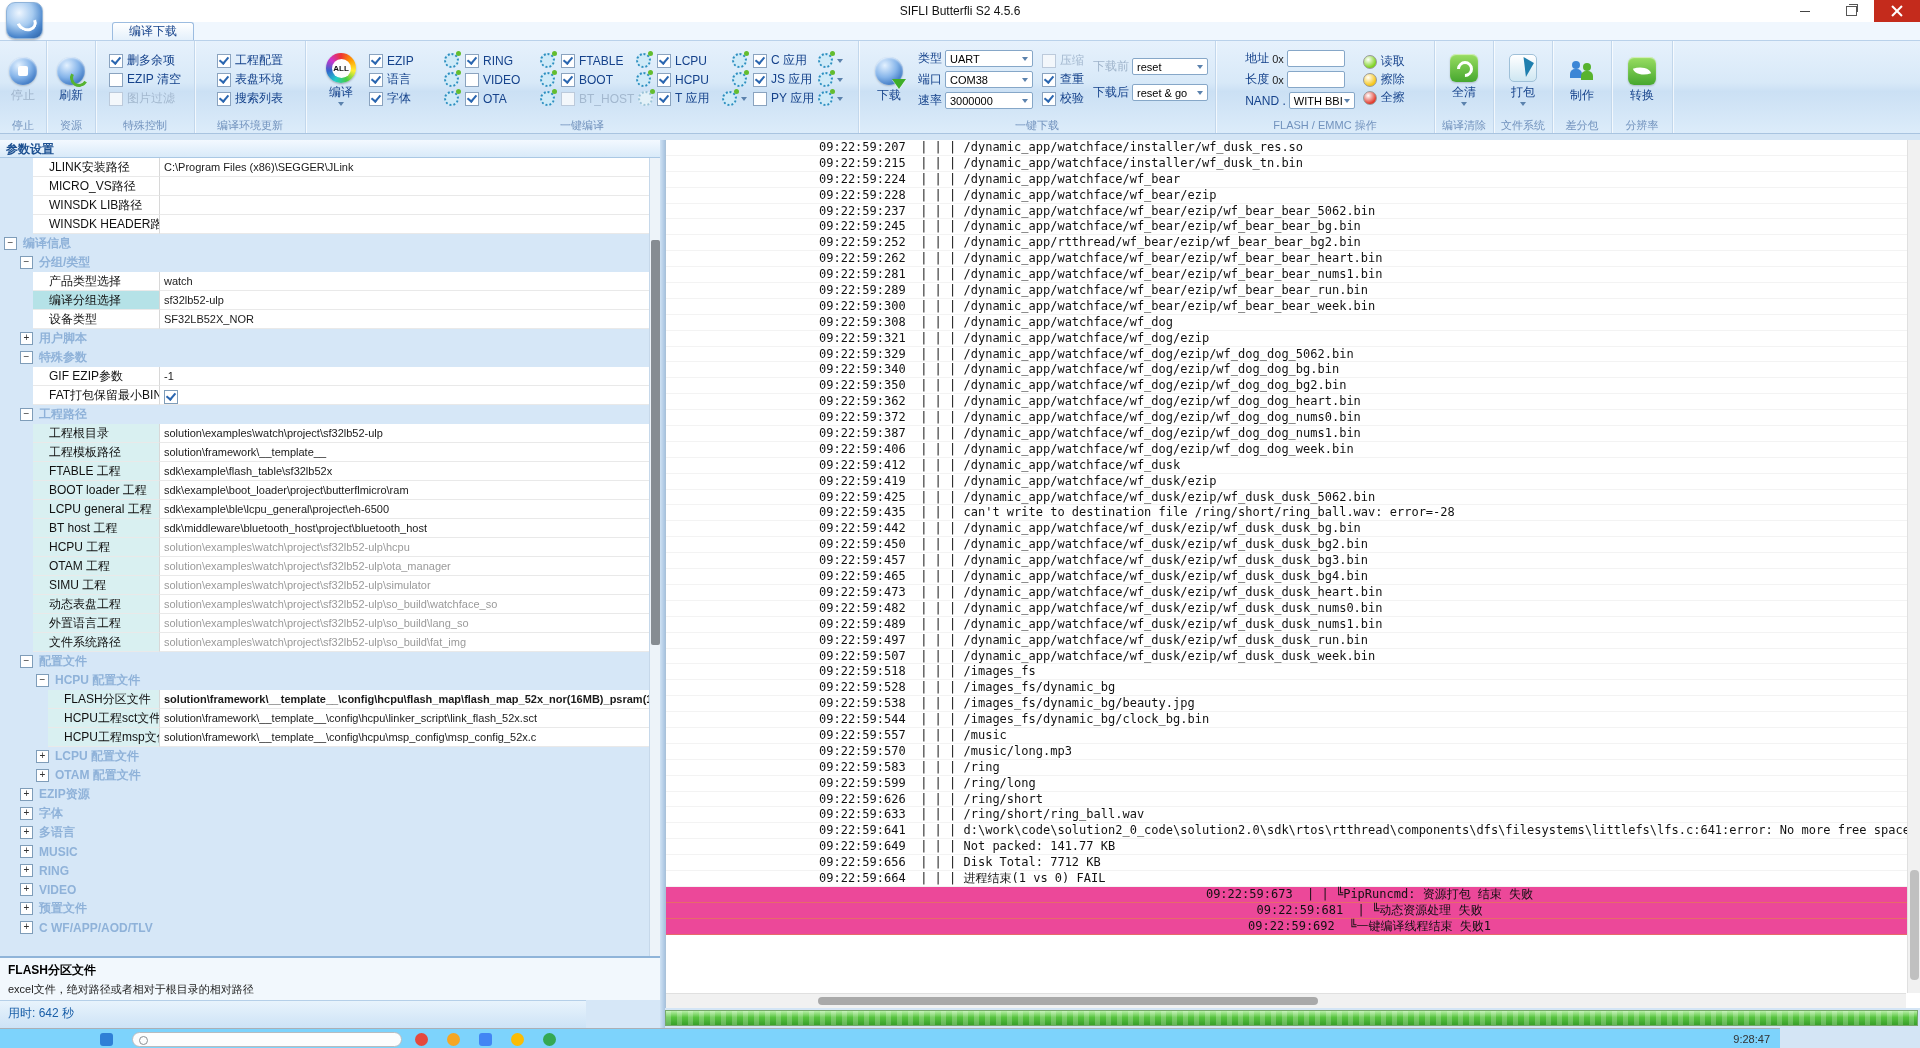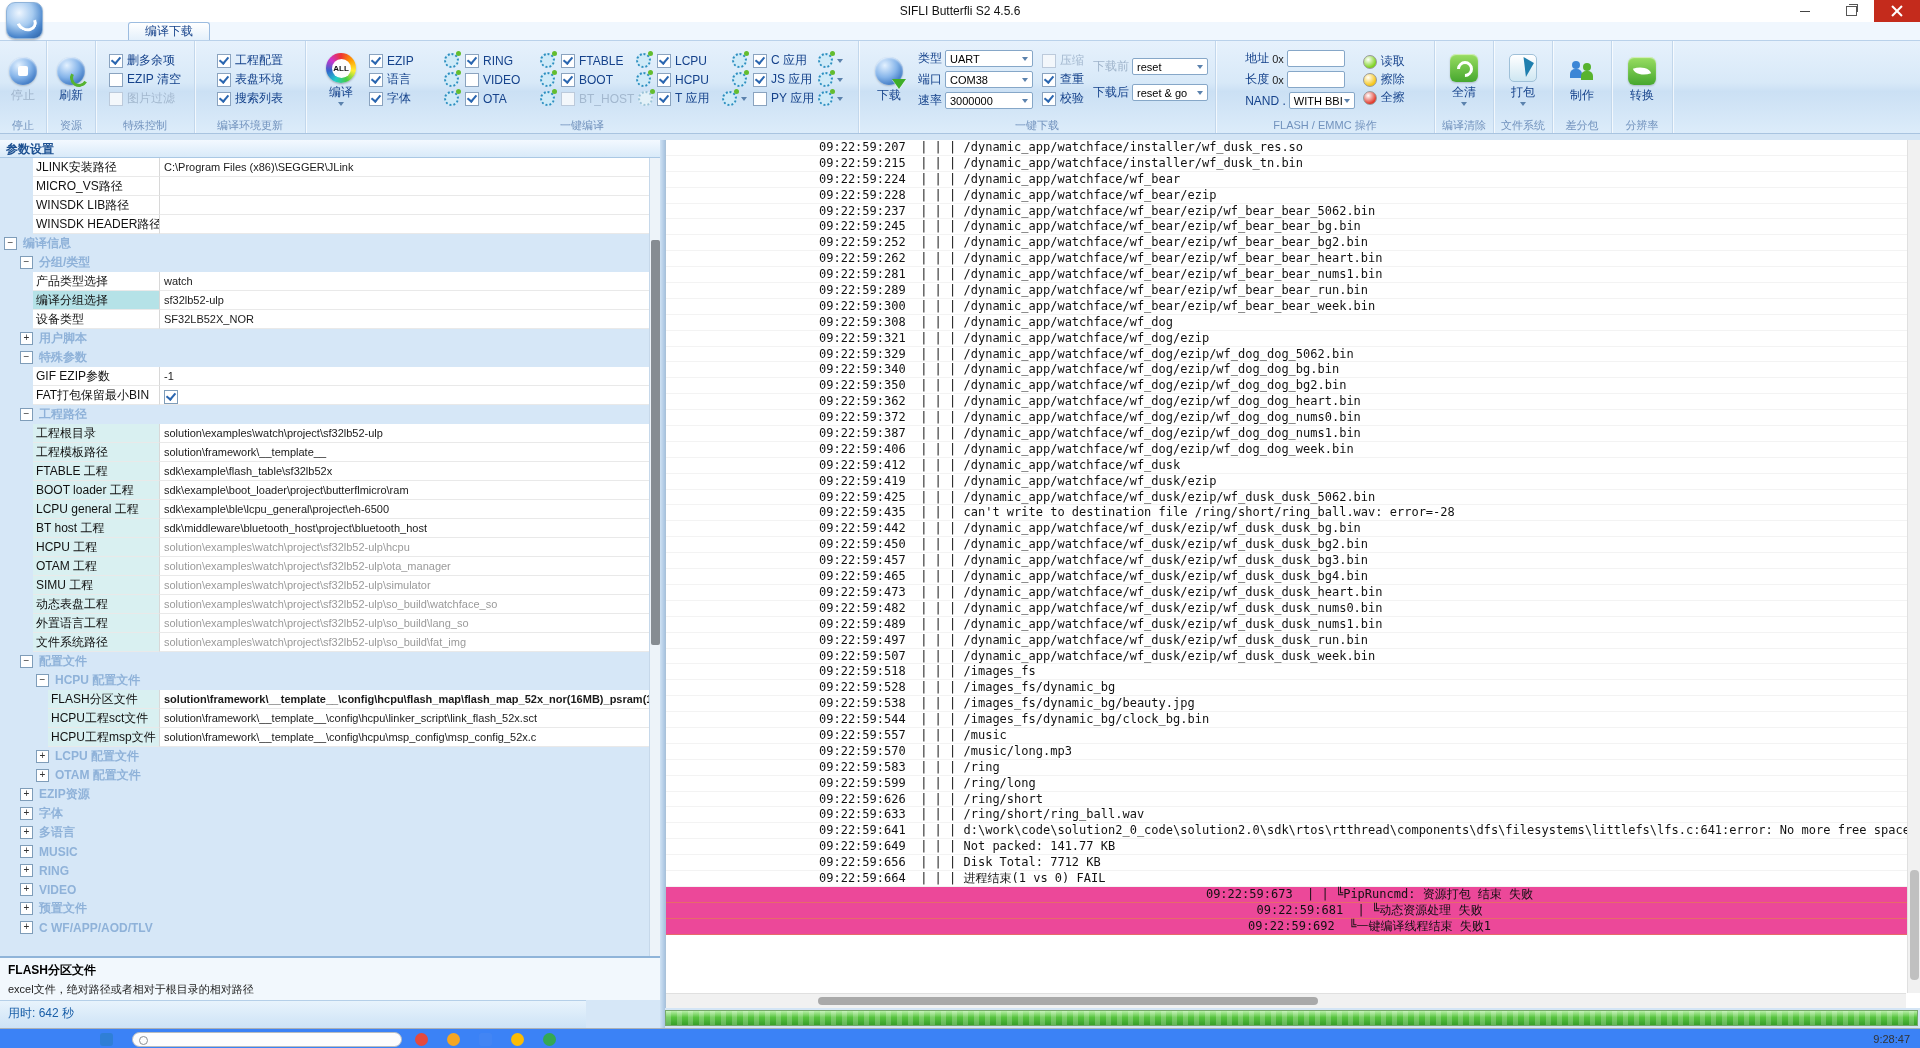--- a/index.html
+++ b/index.html
@@ -20,21 +20,21 @@
   .glyph-x::before,.glyph-x::after{content:"";position:absolute;left:-1px;top:5px;width:14px;height:2px;background:#fff;}
   .glyph-x::before{transform:rotate(45deg);} .glyph-x::after{transform:rotate(-45deg);}
   .appico{position:absolute;left:6px;top:2px;width:35px;height:35px;border-radius:9px;z-index:50;
           background:radial-gradient(circle at 35% 28%,#eef6ff,#a7cbf0 40%,#4a86cc 72%,#2c5f9f);
           border:1px solid #8fb3d9;box-shadow:0 1px 2px rgba(0,0,0,.25);}
   .appico::after{content:"";position:absolute;left:9px;top:10px;width:15px;height:12px;border:3px solid #fff;
           border-radius:50%;border-top-color:transparent;border-left-color:transparent;transform:rotate(25deg);}
 
   
   .tabrow{position:absolute;left:0;top:22px;width:1920px;height:18px;background:#f0f7fe;}
-  .tab{position:absolute;left:128px;top:0;height:17px;padding:0 16px;display:flex;align-items:center;
+  .tab{position:absolute;left:112px;top:0;height:17px;padding:0 16px;display:flex;align-items:center;
        background:linear-gradient(#ffffff,#e4f0fb);border:1px solid #9cbce0;border-bottom:none;
        border-radius:3px 3px 0 0;font-size:12px;color:#15428b;}
 
   
   .ribbon{position:absolute;left:0;top:40px;width:1920px;height:92px;
           background:linear-gradient(180deg,#e6f1fc 0%,#d8e9f8 45%,#cbe0f4 55%,#dcecfa 100%);
           border-top:1px solid #b9d1ea;border-bottom:1px solid #a9c4e0;display:flex;}
   .rgroup{height:92px;display:flex;flex-direction:column;border-right:1px solid #c2d7ec;
           box-shadow:1px 0 0 rgba(255,255,255,.7);flex:none;}
   .gbody{flex:1;display:flex;align-items:center;justify-content:center;padding:2px 3px;gap:4px;}
@@ -104,21 +104,21 @@
 
   
   .leftpanel{position:absolute;left:0;top:140px;width:660px;height:888px;background:#d6e7f7;}
   .pgheader{position:absolute;left:0;top:0;width:660px;height:18px;
             background:linear-gradient(#f3f9ff,#d9eaf9);border-bottom:1px solid #aac8e4;
             font-size:12px;font-weight:bold;color:#1c5091;line-height:18px;padding-left:6px;box-sizing:border-box;}
   .pgrows{position:absolute;left:0;top:18px;width:649px;}
   .prow{display:flex;height:19px;box-sizing:border-box;}
   .prow .gutter{background:#d6e7f7;flex:none;}
   .plabel{flex:none;background:#fff;border-bottom:1px solid #e9e9e9;border-right:1px solid #d8d8d8;
-          font-size:12px;color:#111;line-height:18px;padding-left:3px;overflow:hidden;white-space:nowrap;box-sizing:border-box;}
+          font-size:12px;color:#111;line-height:18px;padding-left:16px;overflow:hidden;white-space:nowrap;box-sizing:border-box;}
   .plabel.teal{background:#d9f0f1;}
   .plabel.sel{background:#b5e2e7;}
   .pvalue{flex:1;background:#fff;border-bottom:1px solid #e9e9e9;font-size:11px;color:#1a1a1a;
           line-height:18px;padding-left:4px;overflow:hidden;white-space:nowrap;}
   .pvalue.gray{color:#9a9a9a;}
   .pvalue.bold{font-weight:bold;}
   .crow{display:flex;align-items:center;height:19px;background:#d6e7f7;font-size:12px;font-weight:bold;
         color:#8fb2d9;box-sizing:border-box;}
   .expbox{width:11px;height:11px;background:#fff;border:1px solid #7f9db9;font-size:10px;line-height:9px;
           text-align:center;color:#333;flex:none;margin-right:6px;font-weight:normal;}
@@ -153,21 +153,21 @@
   .hthumb{position:absolute;left:152px;top:3px;width:500px;height:8px;background:#a9a9a9;border-radius:4px;}
   .vscroll{position:absolute;left:1907px;top:140px;width:13px;height:853px;background:#f1f1f1;border-left:1px solid #e0e0e0;}
   .vthumb{position:absolute;left:2px;top:730px;width:9px;height:110px;background:#c0c0c0;border-radius:4px;}
 
   
   .greenbar{position:absolute;left:665px;top:1010px;width:1253px;height:16px;border:1px solid #76a86a;box-sizing:border-box;
             background:repeating-linear-gradient(90deg,rgba(255,255,255,.22) 0 5px,rgba(255,255,255,0) 5px 11px),
                        linear-gradient(#b8f0a8,#57c43f 45%,#37a02a);}
 
   
-  .taskbar{position:absolute;left:0;top:1028px;width:1920px;height:20px;background:#3b82f6;border-top:1px solid #aab0b6;}
+  .taskbar{position:absolute;left:0;top:1028px;width:1780px;height:20px;background:#7dd3fc;border-top:1px solid #aab0b6;}
   .startico{position:absolute;left:100px;top:4px;width:13px;height:13px;border-radius:3px;background:#2f7fd6;}
   .searchpill{position:absolute;left:132px;top:3px;width:270px;height:15px;border-radius:8px;background:#fdfdfd;border:1px solid #b8bcc0;box-sizing:border-box;}
   .searchpill::before{content:"";position:absolute;left:6px;top:3px;width:7px;height:7px;border:1.5px solid #8a8f94;border-radius:50%;}
   .tbi{position:absolute;top:4px;width:13px;height:13px;border-radius:50%;}
   .clock{position:absolute;right:10px;top:4px;font-size:11px;color:#333;}
 </style>
 </head>
 <body>
 
 <div class="titlebar">
@@ -729,21 +729,21 @@
 </div>
 
 <div class="logpanel">
   <div id="log-lines">
       <div class="logline">09:22:59:207  | | | /dynamic_app/watchface/installer/wf_dusk_res.so</div>
       <div class="logline">09:22:59:215  | | | /dynamic_app/watchface/installer/wf_dusk_tn.bin</div>
       <div class="logline">09:22:59:224  | | | /dynamic_app/watchface/wf_bear</div>
       <div class="logline">09:22:59:228  | | | /dynamic_app/watchface/wf_bear/ezip</div>
       <div class="logline">09:22:59:237  | | | /dynamic_app/watchface/wf_bear/ezip/wf_bear_bear_5062.bin</div>
       <div class="logline">09:22:59:245  | | | /dynamic_app/watchface/wf_bear/ezip/wf_bear_bear_bg.bin</div>
-      <div class="logline">09:22:59:252  | | | /dynamic_app/watchface/wf_bear/ezip/wf_bear_bear_bg2.bin</div>
+      <div class="logline">09:22:59:252  | | | /dynamic_app/rtthread/wf_bear/ezip/wf_bear_bear_bg2.bin</div>
       <div class="logline">09:22:59:262  | | | /dynamic_app/watchface/wf_bear/ezip/wf_bear_bear_heart.bin</div>
       <div class="logline">09:22:59:281  | | | /dynamic_app/watchface/wf_bear/ezip/wf_bear_bear_nums1.bin</div>
       <div class="logline">09:22:59:289  | | | /dynamic_app/watchface/wf_bear/ezip/wf_bear_bear_run.bin</div>
       <div class="logline">09:22:59:300  | | | /dynamic_app/watchface/wf_bear/ezip/wf_bear_bear_week.bin</div>
       <div class="logline">09:22:59:308  | | | /dynamic_app/watchface/wf_dog</div>
       <div class="logline">09:22:59:321  | | | /dynamic_app/watchface/wf_dog/ezip</div>
       <div class="logline">09:22:59:329  | | | /dynamic_app/watchface/wf_dog/ezip/wf_dog_dog_5062.bin</div>
       <div class="logline">09:22:59:340  | | | /dynamic_app/watchface/wf_dog/ezip/wf_dog_dog_bg.bin</div>
       <div class="logline">09:22:59:350  | | | /dynamic_app/watchface/wf_dog/ezip/wf_dog_dog_bg2.bin</div>
       <div class="logline">09:22:59:362  | | | /dynamic_app/watchface/wf_dog/ezip/wf_dog_dog_heart.bin</div>

